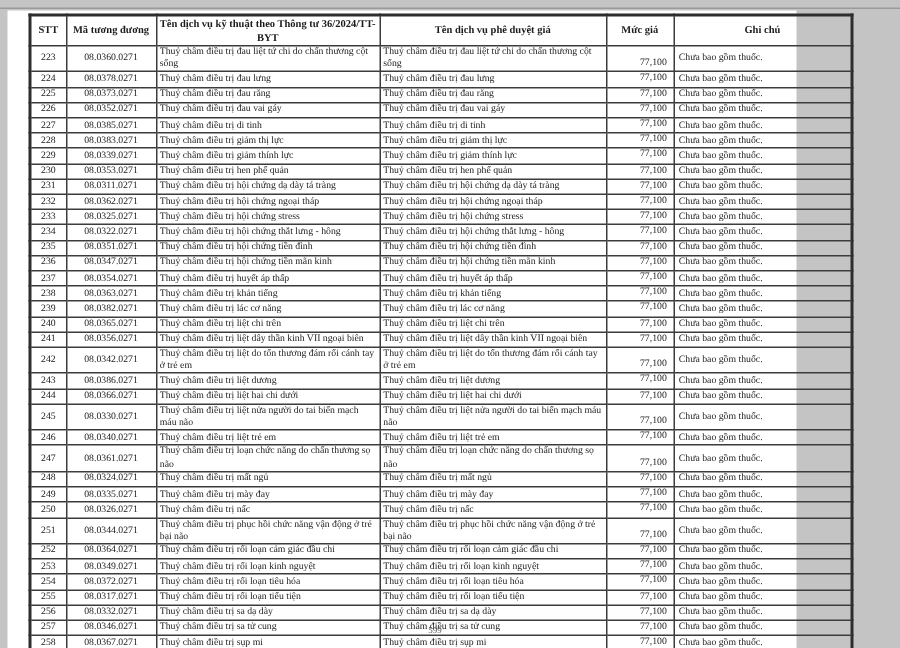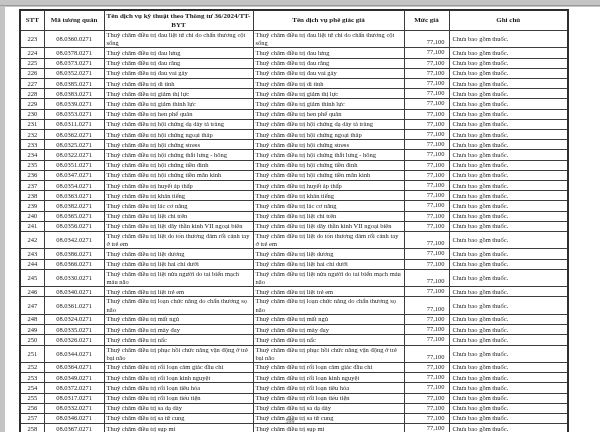--- a/index.html
+++ b/index.html
@@ -3,21 +3,21 @@
 <meta charset="utf-8">
 <style>
   html,body{margin:0;padding:0;}
   body{
     width:600px;height:432px;overflow:hidden;position:relative;
     background:#c4c4c4;
     font-family:"Liberation Serif","DejaVu Serif",serif;
   }
   .page-shadow-line{position:absolute;left:0;top:5px;width:600px;height:1px;background:#9a9a9a;}
   .page{
-    position:absolute;left:5px;top:7px;width:595px;height:425px;
+    position:absolute;left:5px;top:7px;width:526px;height:425px;
     background:#ffffff;
   }
   table.price-table{
     position:absolute;left:14px;top:2px;width:548px;
     border-collapse:collapse;table-layout:fixed;
     color:#1b1b1b;
   }
   table.price-table,
   table.price-table th,
   table.price-table td{
@@ -62,23 +62,23 @@
       <col class="c-stt">
         <col class="c-code">
         <col class="c-name">
         <col class="c-name2">
         <col class="c-price">
         <col class="c-note">
     </colgroup>
     <thead>
       <tr>
         <th>STT</th>
-        <th>Mã tương quản</th>
+        <th>Mã tương đương</th>
         <th>Tên dịch vụ kỹ thuật theo Thông tư 36/2024/TT-BYT</th>
-        <th>Tên dịch vụ phê giác giá</th>
+        <th>Tên dịch vụ phê duyệt giá</th>
         <th>Mức giá</th>
         <th>Ghi chú</th>
       </tr>
     </thead>
     <tbody id="rows">
         <tr>
           <td class="c-stt">223</td>
           <td class="c-code">08.0360.0271</td>
           <td class="c-name">Thuỷ châm điều trị đau liệt tứ chi do chấn thương cột sống</td>
           <td class="c-name2">Thuỷ châm điều trị đau liệt tứ chi do chấn thương cột sống</td>

